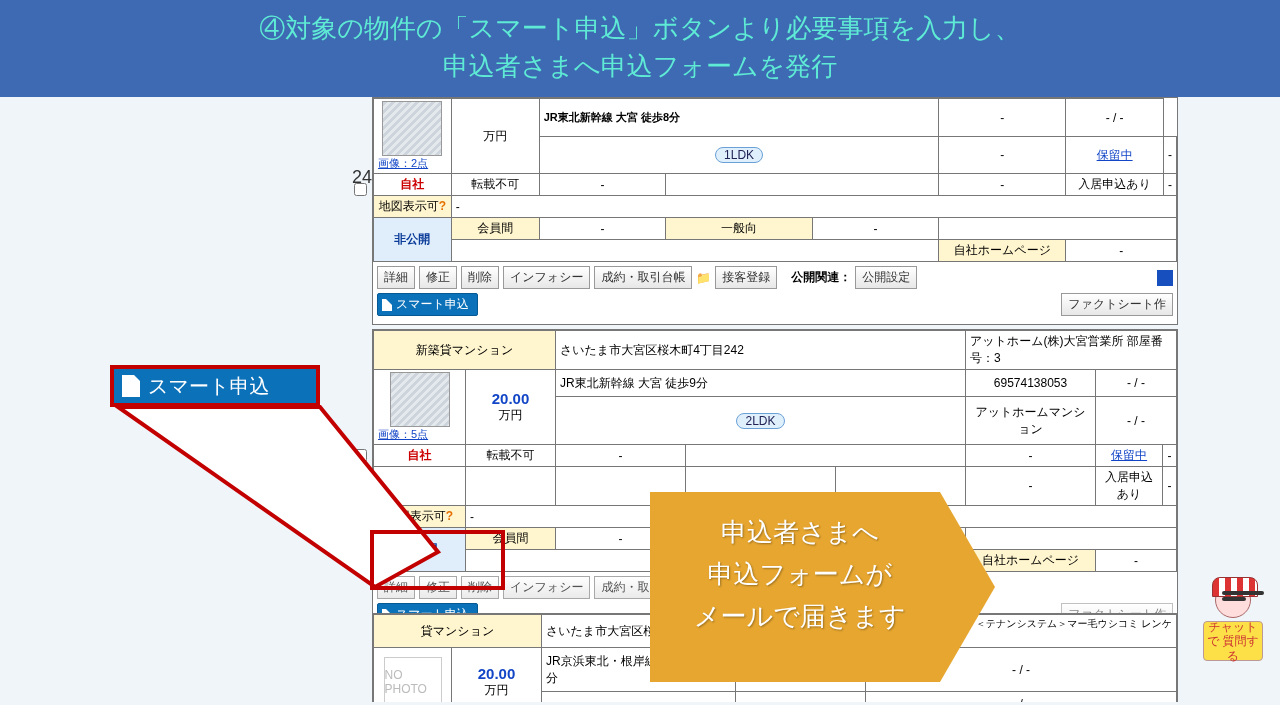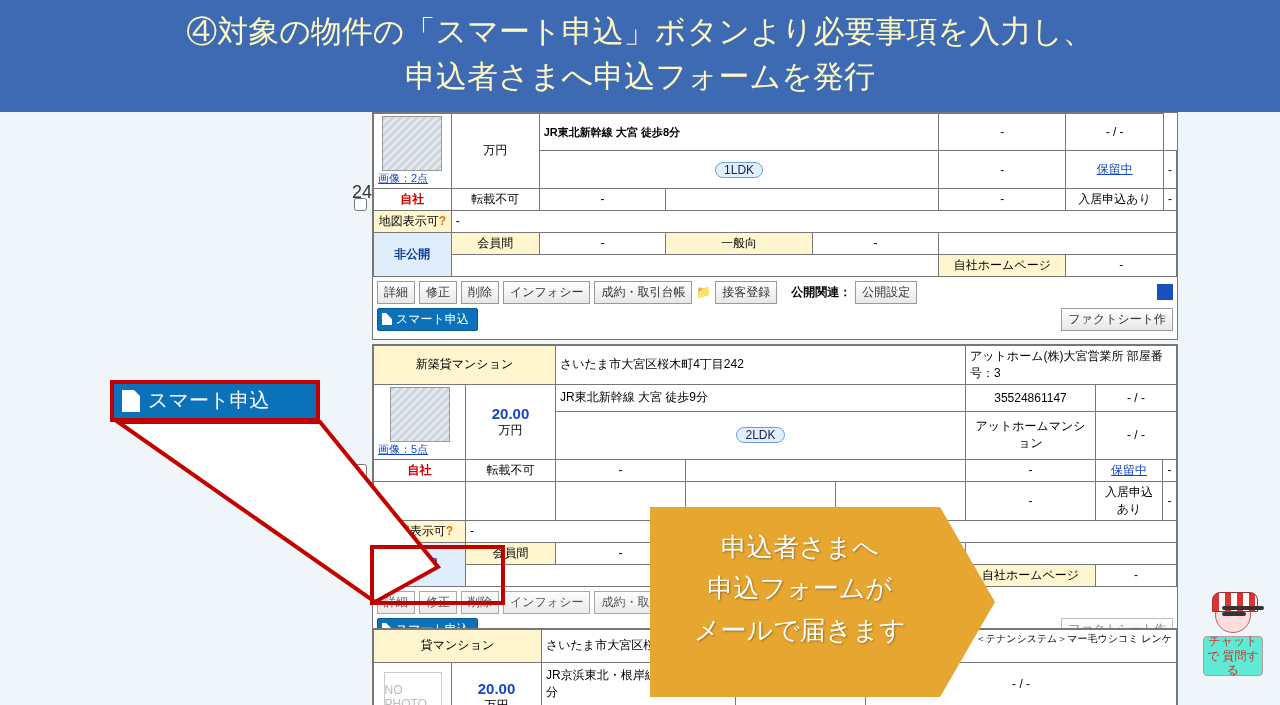--- a/index.html
+++ b/index.html
@@ -1,19 +1,19 @@
 <!DOCTYPE html>
 <html><head>
 <meta charset="utf-8">
 <style>
   * { box-sizing: border-box; margin: 0; padding: 0; }
   html, body { width: 1280px; height: 705px; font-family: "MS PGothic", sans-serif; font-size: 12px; background: #f0f5f9; }
   .banner {
-    width: 100%; background: #3d6ab3; color: #fef9c3; padding: 10px 18px 12px 18px;
-    font-size: 31px; text-align: center; line-height: 1.45;
+    width: 100%; background: #3d6ab3; color: #5eead4; padding: 10px 18px 12px 18px;
+    font-size: 26px; text-align: center; line-height: 1.45;
   }
   .content-area {
     position: relative; width: 100%; height: calc(705px - 100px);
     background: #f0f5f9; overflow: hidden;
   }
 
   
   .card {
     position: absolute; background: #fff; border: 1px solid #777;
   }
@@ -87,21 +87,21 @@
   }
 
   
   .chat-float {
     position:absolute; right:12px; bottom:35px; width:70px; height:85px;
   }
   .chat-face { width:36px; height:36px; background:#fdd; border-radius:50%; margin:0 auto; position:relative; border:1px solid #a66; }
   .chat-face::before { content:""; position:absolute; top:-6px; left:-4px; width:44px; height:18px; background:repeating-linear-gradient(90deg,#d33 0 6px,#fff 6px 12px); border-radius:8px 8px 0 0; border:1px solid #933; }
   .chat-face::after  { content:""; position:absolute; left:6px; top:14px; width:24px; height:4px; background:#333; border-radius:2px; box-shadow: 0 -6px 0 0 #333, 18px -6px 0 0 #333; }
   .chat-sign {
-    width:60px; height:40px; background:#5eead4; border:1px solid #b99; border-radius:4px; margin:3px auto 0;
+    width:60px; height:40px; background:#fde047; border:1px solid #b99; border-radius:4px; margin:3px auto 0;
     font-size:12px; color:#c33; display:flex; align-items:center; justify-content:center; line-height:1.2; text-align:center;
     font-family:"HG丸ｺﾞｼｯｸM-PRO","Comic Sans MS",cursive;
   }
 
   .idx-num { position:absolute; font-size:18px; color:#333; }
   .idx-chk { position:absolute; }
   .blue-sq { width:16px; height:16px; background:#174fbf; display:inline-block; }
 
 </style>
 </head>
@@ -201,21 +201,21 @@
       <tr>
         <td rowspan="2" class="thumb" style="width:92px;">
           <div class="img-box"></div>
           <div class="center link" style="font-size:11px;">画像：5点</div>
         </td>
         <td rowspan="2" class="center" style="width:90px;">
           <span style="color:#1346c7;font-weight:bold;font-size:15px;">20.00</span><br>
           <span>万円</span>
         </td>
         <td colspan="3" rowspan="1"><span>JR東北新幹線 大宮 徒歩9分</span></td>
-        <td class="center" style="width:130px;">35524861147</td>
+        <td class="center" style="width:130px;">69574138053</td>
         <td colspan="2" class="center" style="width:100px;">- / -</td>
       </tr>
       <tr>
         <td colspan="3" class="center"><span class="pill">2LDK</span></td>
         <td class="center">アットホームマンション</td>
         <td colspan="2" class="center">- / -</td>
       </tr>
       <tr>
         <td class="red">自社</td>
         <td class="center">転載不可</td>

